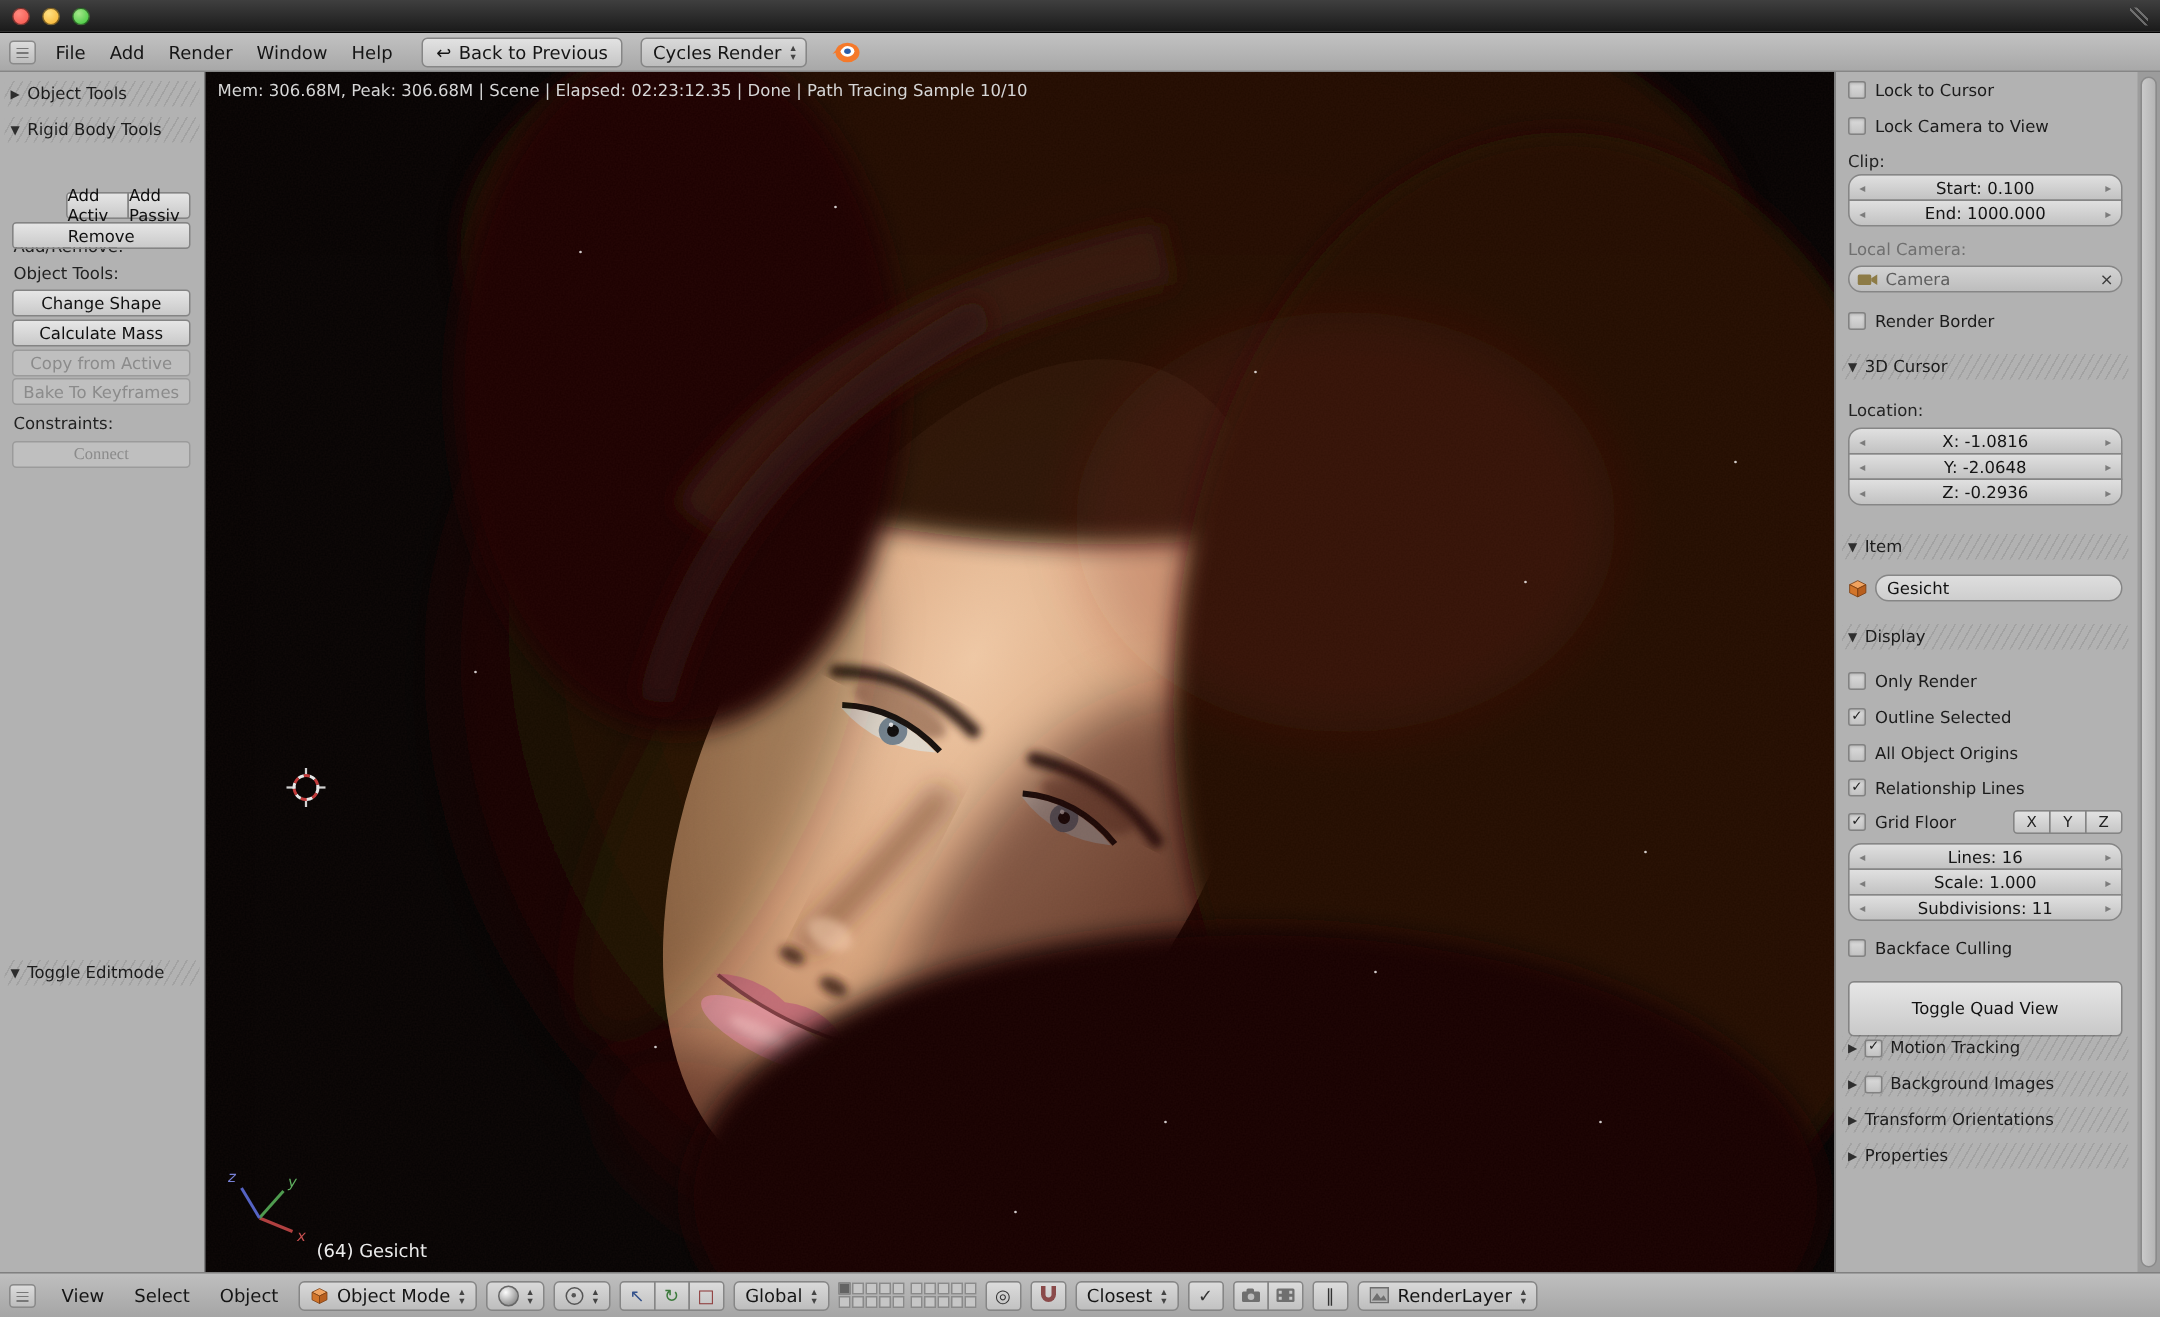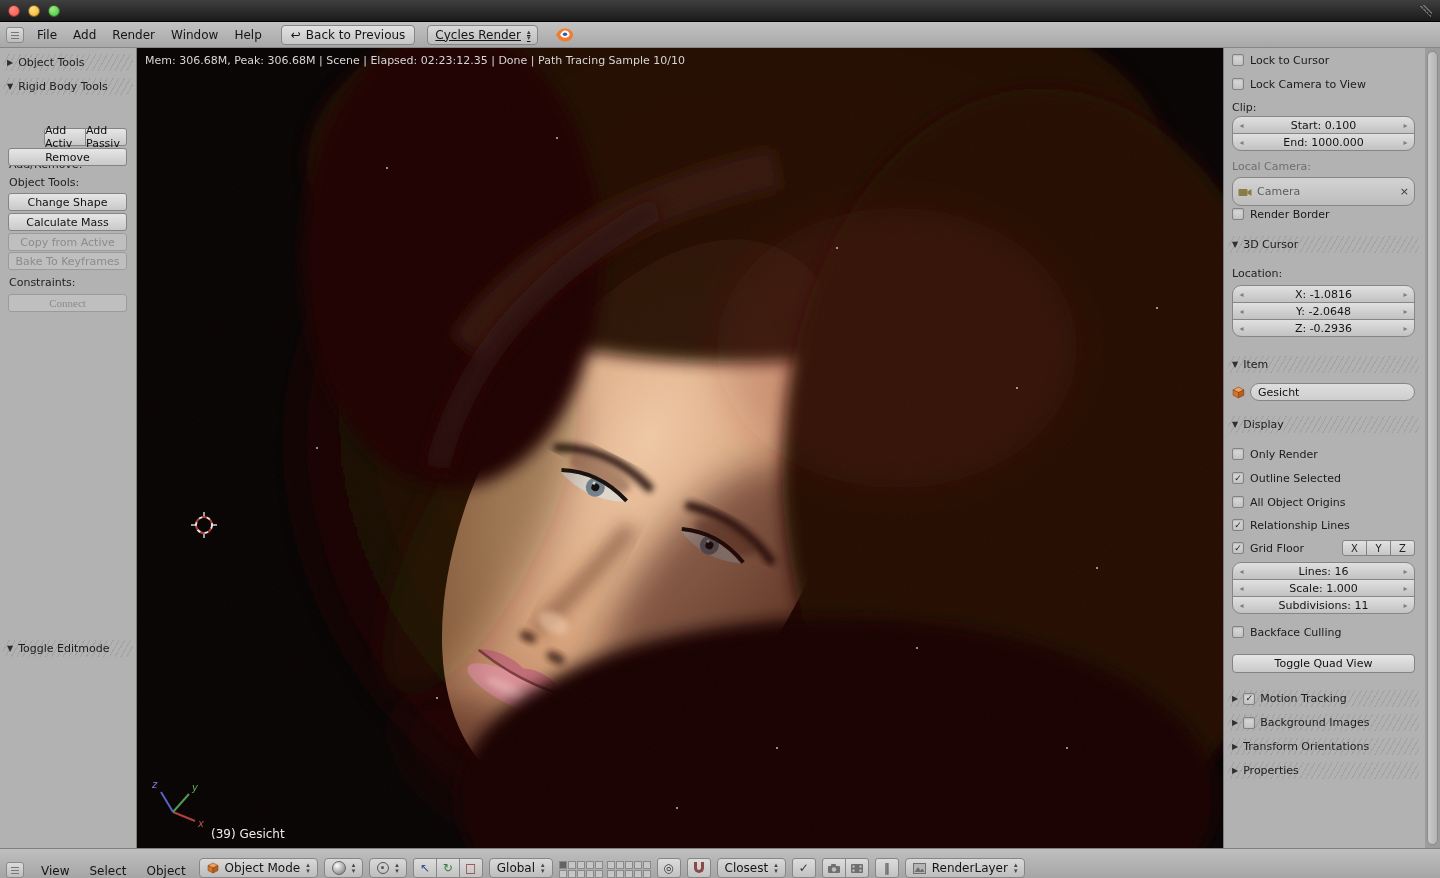--- a/index.html
+++ b/index.html
@@ -72,47 +72,47 @@
   .np-label { font-size:11px; color:#232323; }
   .np-label.grayed { color:#6f6f6f; }
   .num-slider { height:18px; display:flex; align-items:center; padding:0 4px;
     background:linear-gradient(#e0e0e0,#c2c2c2); border:1px solid #868686; border-radius:9px;
     font-size:11px; color:#141414; }
   .num-slider.top { border-radius:9px 9px 0 0; }
   .num-slider.mid { border-radius:0; }
   .num-slider.bot { border-radius:0 0 9px 9px; }
   .step { font-size:8px; color:rgba(0,0,0,.4); width:9px; text-align:center; }
   .num-val { flex:1; text-align:center; }
-  .obj-field { height:29px; display:flex; align-items:center; gap:5px; padding:4px 5px;
+  .obj-field { height:18px; display:flex; align-items:center; gap:5px; padding:4px 5px;
     background:linear-gradient(#d3d3d3,#bdbdbd); border:1px solid #868686; border-radius:9px;
     font-size:11px; color:#5d5d5d; }
   .obj-field .fx { margin-left:auto; color:#3c3c3c; font-size:11px; }
   .name-field-row { display:flex; align-items:center; gap:5px; }
   .name-field { flex:1; height:18px; display:flex; align-items:center; padding:0 7px;
     background:linear-gradient(#dedede,#cecece); border:1px solid #868686; border-radius:9px;
     font-size:11px; color:#111; }
   .xyz { display:flex; }
   .xyz .axbtn { width:25px; height:16px; display:flex; align-items:center; justify-content:center;
     background:linear-gradient(#e2e2e2,#c6c6c6); border:1px solid #848484; font-size:10px; color:#222; }
   .xyz .axbtn:first-child { border-radius:3px 0 0 3px; }
   .xyz .axbtn:last-child { border-radius:0 3px 3px 0; }
   .xyz .axbtn + .axbtn { margin-left:-1px; }
-  .wide-btn { height:19px; display:flex; align-items:center; justify-content:center;
+  .wide-btn { height:37px; display:flex; align-items:center; justify-content:center;
     background:linear-gradient(#e6e6e6,#c9c9c9); border:1px solid #848484; border-radius:4px;
     font-size:11px; color:#111; }
 
   
   .scrollbar { position:absolute; right:0; top:48px; width:15px; height:800px; background:#9c9c9c; }
   .scroll-thumb { position:absolute; left:2px; right:2px; top:3px; bottom:3px;
     background:linear-gradient(90deg,#cacaca,#b4b4b4); border:1px solid #8a8a8a; border-radius:6px; }
 
   
   .view-header { position:absolute; left:0; right:0; bottom:0; height:30px;
     background:linear-gradient(#bfbfbf,#a5a5a5); border-top:1px solid #808080;
-    display:flex; align-items:flex-end; gap:6px; padding:0 6px; font-size:12px; color:#151515; }
+    display:flex; align-items:center; gap:6px; padding:0 6px; font-size:12px; color:#151515; }
   .ibtn { height:20px; min-width:24px; display:flex; align-items:center; justify-content:center; gap:3px;
     background:linear-gradient(#dcdcdc,#c2c2c2); border:1px solid #868686; border-radius:3px;
     font-size:12px; color:#333; padding:0 4px; }
   .igroup { display:flex; }
   .igroup .ibtn { border-radius:0; margin-left:-1px; }
   .igroup .ibtn:first-child { border-radius:3px 0 0 3px; margin-left:0; }
   .igroup .ibtn:last-child { border-radius:0 3px 3px 0; }
   .sphere-icon { width:14px; height:14px; border-radius:50%;
     background:radial-gradient(circle at 35% 30%, #fdfdfd, #bdbdbd 45%, #6f6f6f); border:1px solid #666; }
   .pivot-icon { width:12px; height:12px; border-radius:50%; border:1.5px solid #555; position:relative; }
@@ -142,21 +142,21 @@
     <span class="editor-btn"></span>
     <span class="menu-item">File</span>
     <span class="menu-item">Add</span>
     <span class="menu-item">Render</span>
     <span class="menu-item">Window</span>
     <span class="menu-item">Help</span>
     <span class="push-btn">
       <span>↩</span>
       <span>Back to Previous</span>
     </span>
-    <span class="dd" style="min-width:110px;text-decoration:underline;">
+    <span class="dd" style="min-width:110px;">
       <span style="flex:1;">Cycles Render</span>
       <span class="dd-arrows">
         <span>▴</span>
           <span>▾</span>
       </span>
     </span>
     <span class="blender-logo">
       <svg width="20" height="16" viewBox="0 0 20 16">
         <ellipse cx="11" cy="8" rx="8" ry="6.5" fill="#f5792a"></ellipse>
         <ellipse cx="11" cy="7.2" rx="4.6" ry="3.6" fill="#ffffff"></ellipse>
@@ -286,21 +286,21 @@
       <g font-size="10" font-style="italic">
         <line x1="36" y1="764" x2="58" y2="773" stroke="#b04040" stroke-width="2"></line>
         <line x1="36" y1="764" x2="52" y2="746" stroke="#4f9b4f" stroke-width="2"></line>
         <line x1="36" y1="764" x2="24" y2="744" stroke="#5563c4" stroke-width="2"></line>
         <text x="61" y="779" fill="#c75050">x</text>
         <text x="55" y="743" fill="#5fae5f">y</text>
         <text x="15" y="740" fill="#7781d6">z</text>
       </g>
     </svg>
     <div class="vp-stats">Mem: 306.68M, Peak: 306.68M | Scene | Elapsed: 02:23:12.35 | Done | Path Tracing Sample 10/10</div>
-    <div class="vp-object">(39) Gesicht</div>
+    <div class="vp-object">(64) Gesicht</div>
   </div>
 
   <div class="n-panel">
     <div class="np cbrow" style="top:4px;">
       <span class="cb"></span>
       <span>Lock to Cursor</span>
     </div>
     <div class="np cbrow" style="top:28px;">
       <span class="cb"></span>
       <span>Lock Camera to View</span>

